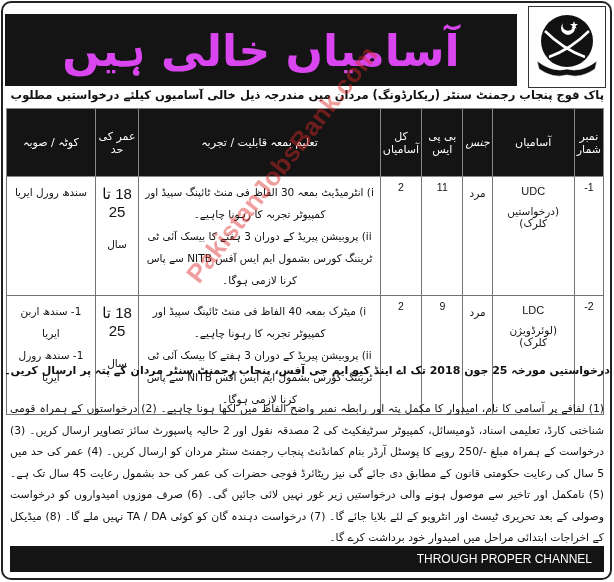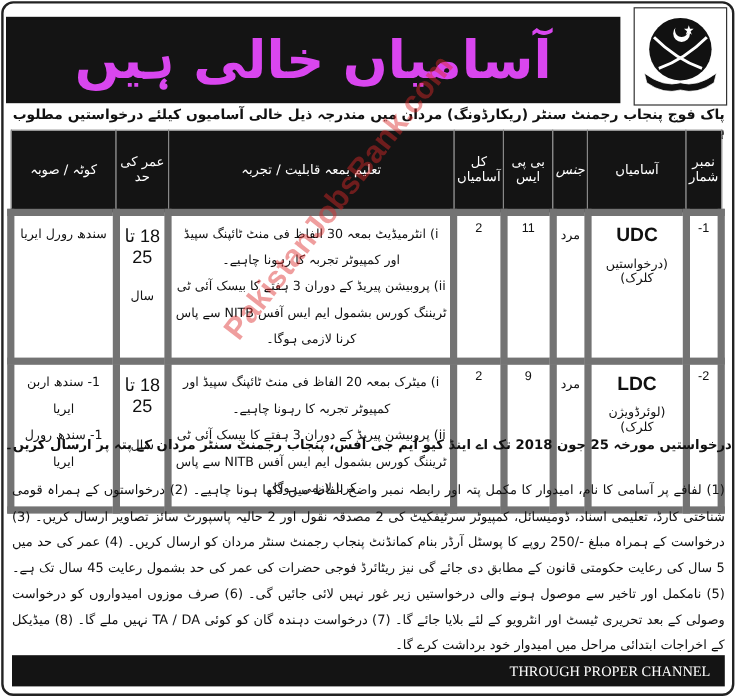--- a/index.html
+++ b/index.html
@@ -28,53 +28,53 @@
     font-weight: bold;
   }
   table.vac {
     position: absolute; left: 6px; top: 108px; width: 598px; border-collapse: collapse; direction: rtl;
   }
   table.vac th {
     background: #141414; color: #fff; font-weight: normal; font-size: 11px; height: 68px;
     border: 1px solid #888; text-align: center; vertical-align: middle; padding: 2px;
   }
   table.vac td {
-    border: 6px solid #737373; font-size: 10.5px; vertical-align: top; padding: 4px 3px; text-align: center;
+    border: 1px solid #737373; font-size: 10.5px; vertical-align: top; padding: 4px 3px; text-align: center;
   }
   .c-sn { width: 24px; }
   .c-post { width: 83px; }
   .c-gender { width: 25px; font-style: italic; }
   .c-bps { width: 42px; }
   .c-total { width: 40px; }
   .c-edu { width: 249px; }
   .c-age { width: 44px; }
   .c-quota { width: 91px; }
   td.num { font-family: "Liberation Sans", sans-serif; font-size: 15px; padding-top: 8px; }
-  td.post .en { font-family: "Liberation Sans", sans-serif; font-weight: bold; font-size: 16px; display: block; margin-top: 4px; }
+  td.post .en { font-family: "Liberation Sans", sans-serif; font-weight: normal; font-size: 11px; display: block; margin-top: 4px; }
   td.post .ur { font-size: 10.5px; display: block; margin-top: 8px; }
   td.edu { text-align: right; line-height: 22px; font-size: 10px; padding-right: 4px; }
   td.edu .item { display: block; }
   td.age .range { font-family: "Liberation Sans", sans-serif; font-size: 15px; display: block; margin-top: 4px; }
   td.age .yrs { display: block; margin-top: 18px; }
   td.quota { text-align: right; line-height: 22px; padding-right: 6px; }
   tr.r1 td { height: 97px; }
   tr.r2 td { height: 96px; }
   .deadline {
     position: absolute; left: 0; width: 614px; top: 364px; text-align: center; direction: rtl;
     font-size: 11px; font-weight: bold;
   }
   .instructions {
     position: absolute; left: 10px; right: 10px; top: 398px; direction: rtl; text-align: justify;
     font-size: 10.8px; line-height: 21.5px;
   }
   .note-bar {
     position: absolute; left: 10px; top: 546px; width: 594px; height: 26px; background: #141414; color: #fff;
     direction: rtl; display: flex; align-items: center; padding-right: 8px; font-size: 11px;
   }
-  .note-bar .en { font-family: Liberation Serif, serif; font-size: 12px; }
+  .note-bar .en { font-family: Liberation Sans, sans-serif; font-size: 12px; }
   .watermark {
     position: absolute; left: 180px; top: 270px; transform: rotate(-52deg); transform-origin: left top;
     color: rgba(220, 40, 40, 0.45); font-family: "Liberation Sans", sans-serif; font-weight: bold; font-size: 26px;
     white-space: nowrap; pointer-events: none;
   }
 </style>
 </head>
 <body>
 
 <div class="frame"></div>
@@ -134,21 +134,21 @@
     <tr class="r2">
       <td class="num">2-</td>
       <td class="post">
         <span class="en">LDC</span>
         <span class="ur">(لوئرڈویژن کلرک)</span>
       </td>
       <td style="padding-top:10px">مرد</td>
       <td class="num">9</td>
       <td class="num">2</td>
       <td class="edu">
-        <span class="item">i) میٹرک بمعہ 20 الفاظ فی منٹ ٹائپنگ سپیڈ اور کمپیوٹر تجربہ کا رہونا چاہیے۔</span>
+        <span class="item">i) میٹرک بمعہ 40 الفاظ فی منٹ ٹائپنگ سپیڈ اور کمپیوٹر تجربہ کا رہونا چاہیے۔</span>
         <span class="item">ii) پروبیشن پیریڈ کے دوران 3 ہفتے کا بیسک آئی ٹی ٹریننگ کورس بشمول ایم ایس آفس NITB سے پاس کرنا لازمی ہوگا۔</span>
       </td>
       <td class="age">
         <span class="range">18 تا 25</span>
         <span class="yrs">سال</span>
       </td>
       <td class="quota">
         <span style="display:block">1- سندھ اربن ایریا</span>
         <span style="display:block">1- سندھ رورل ایریا</span>
       </td>

